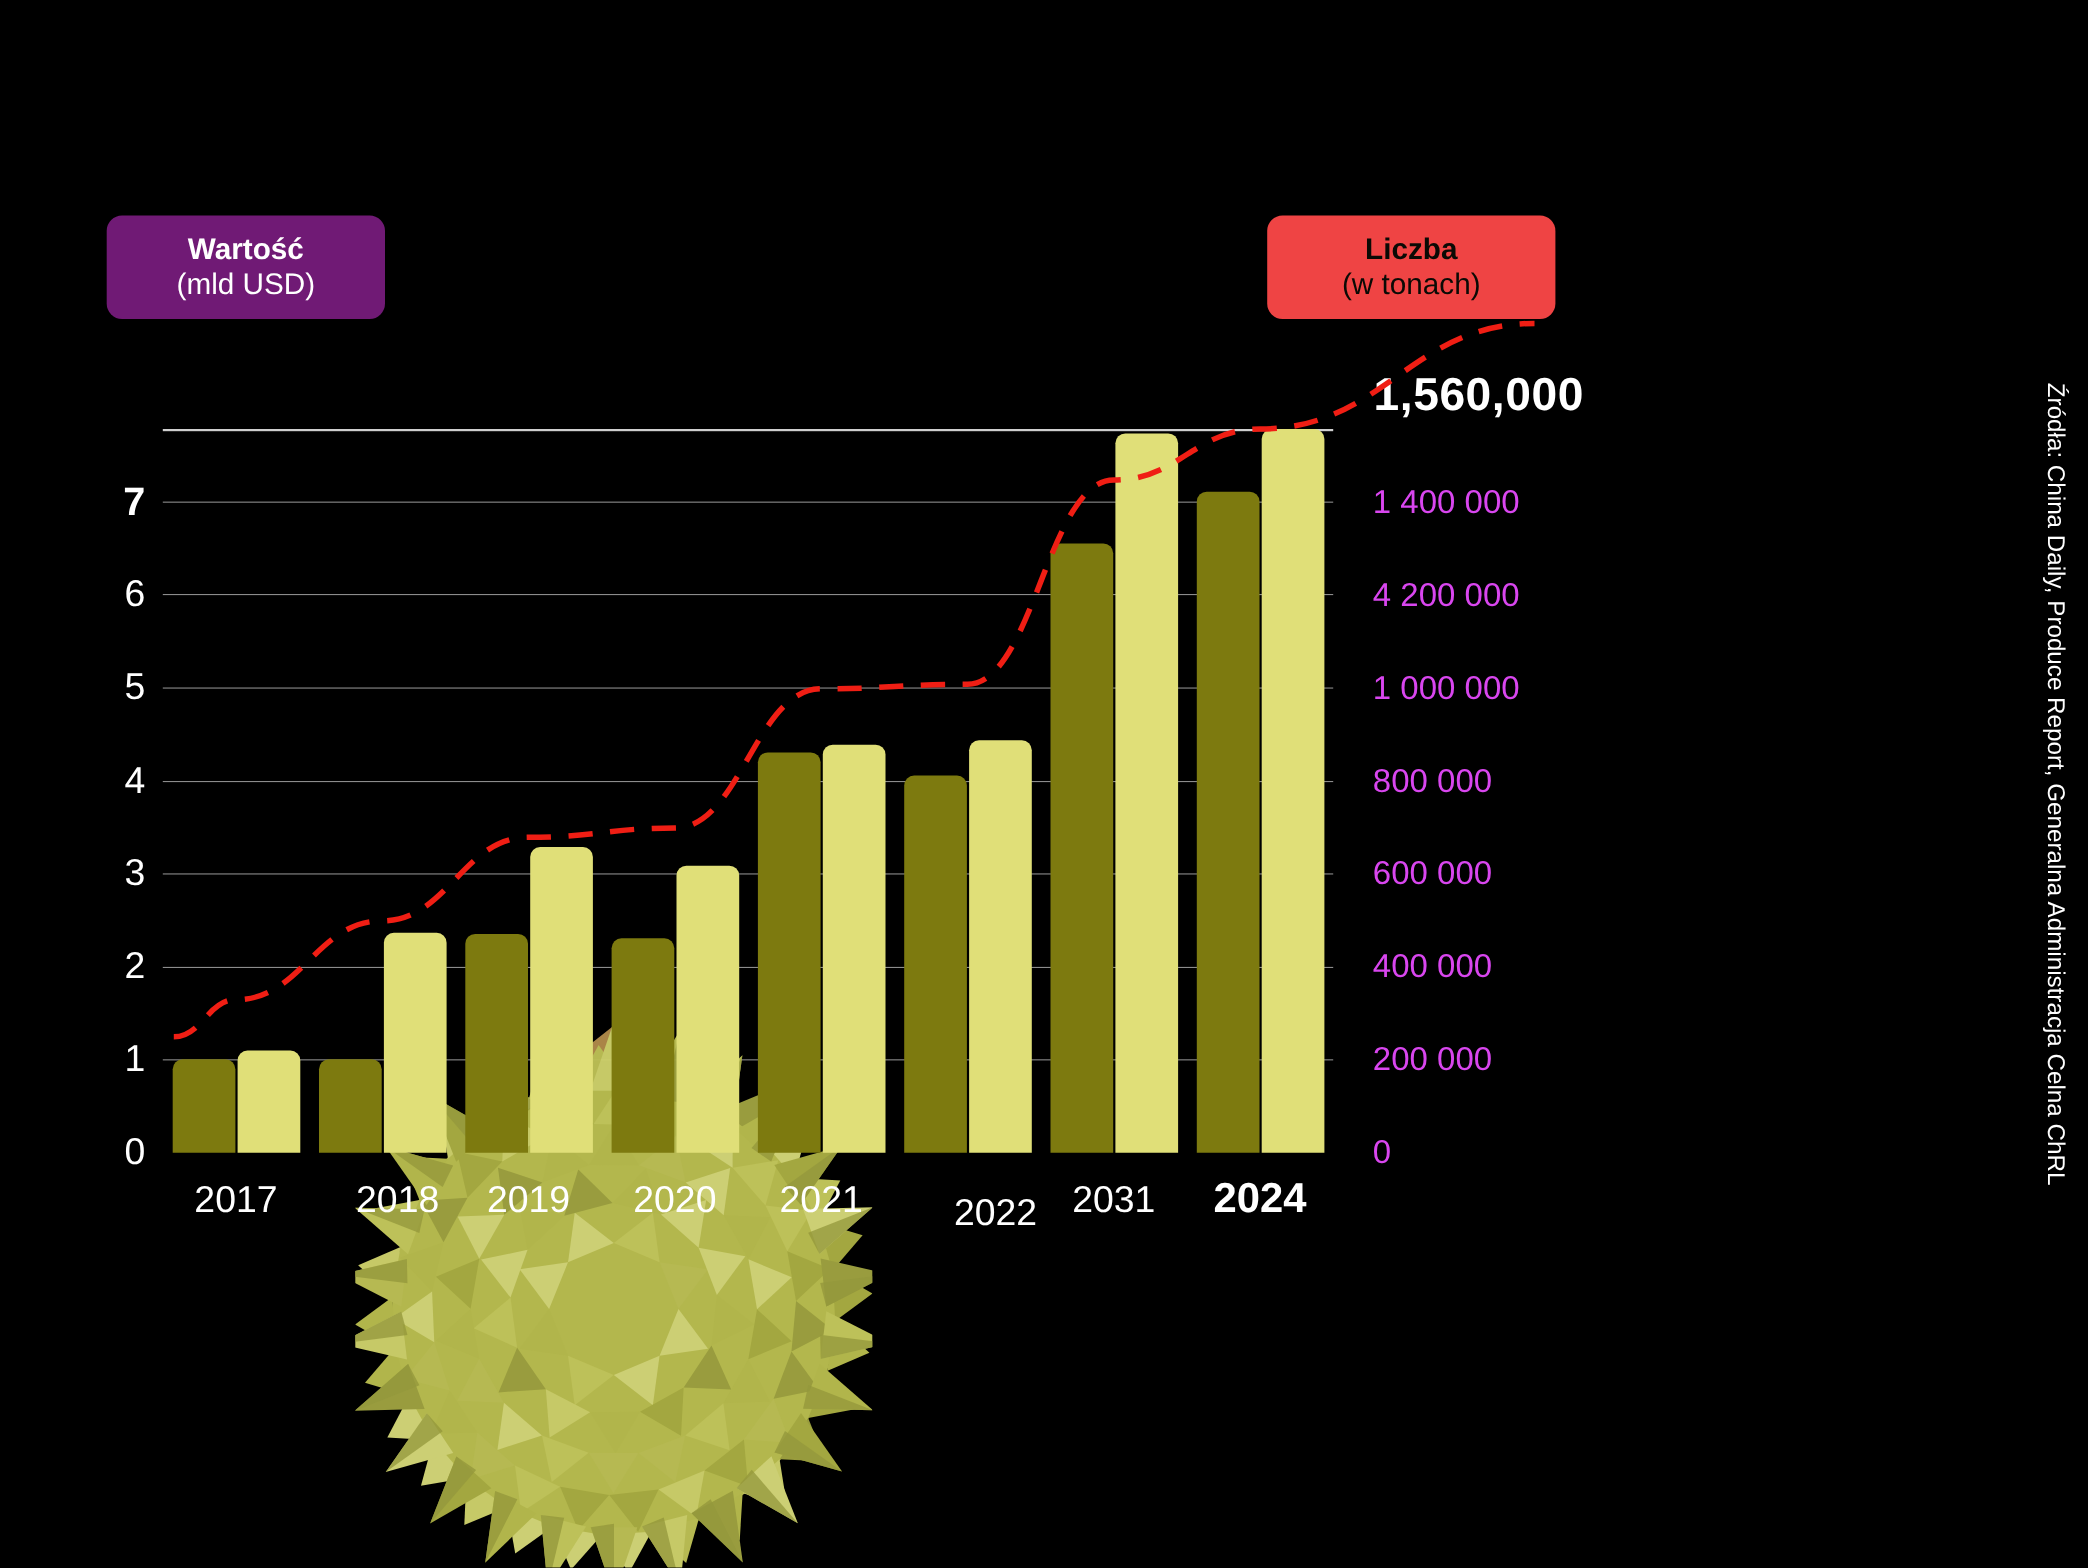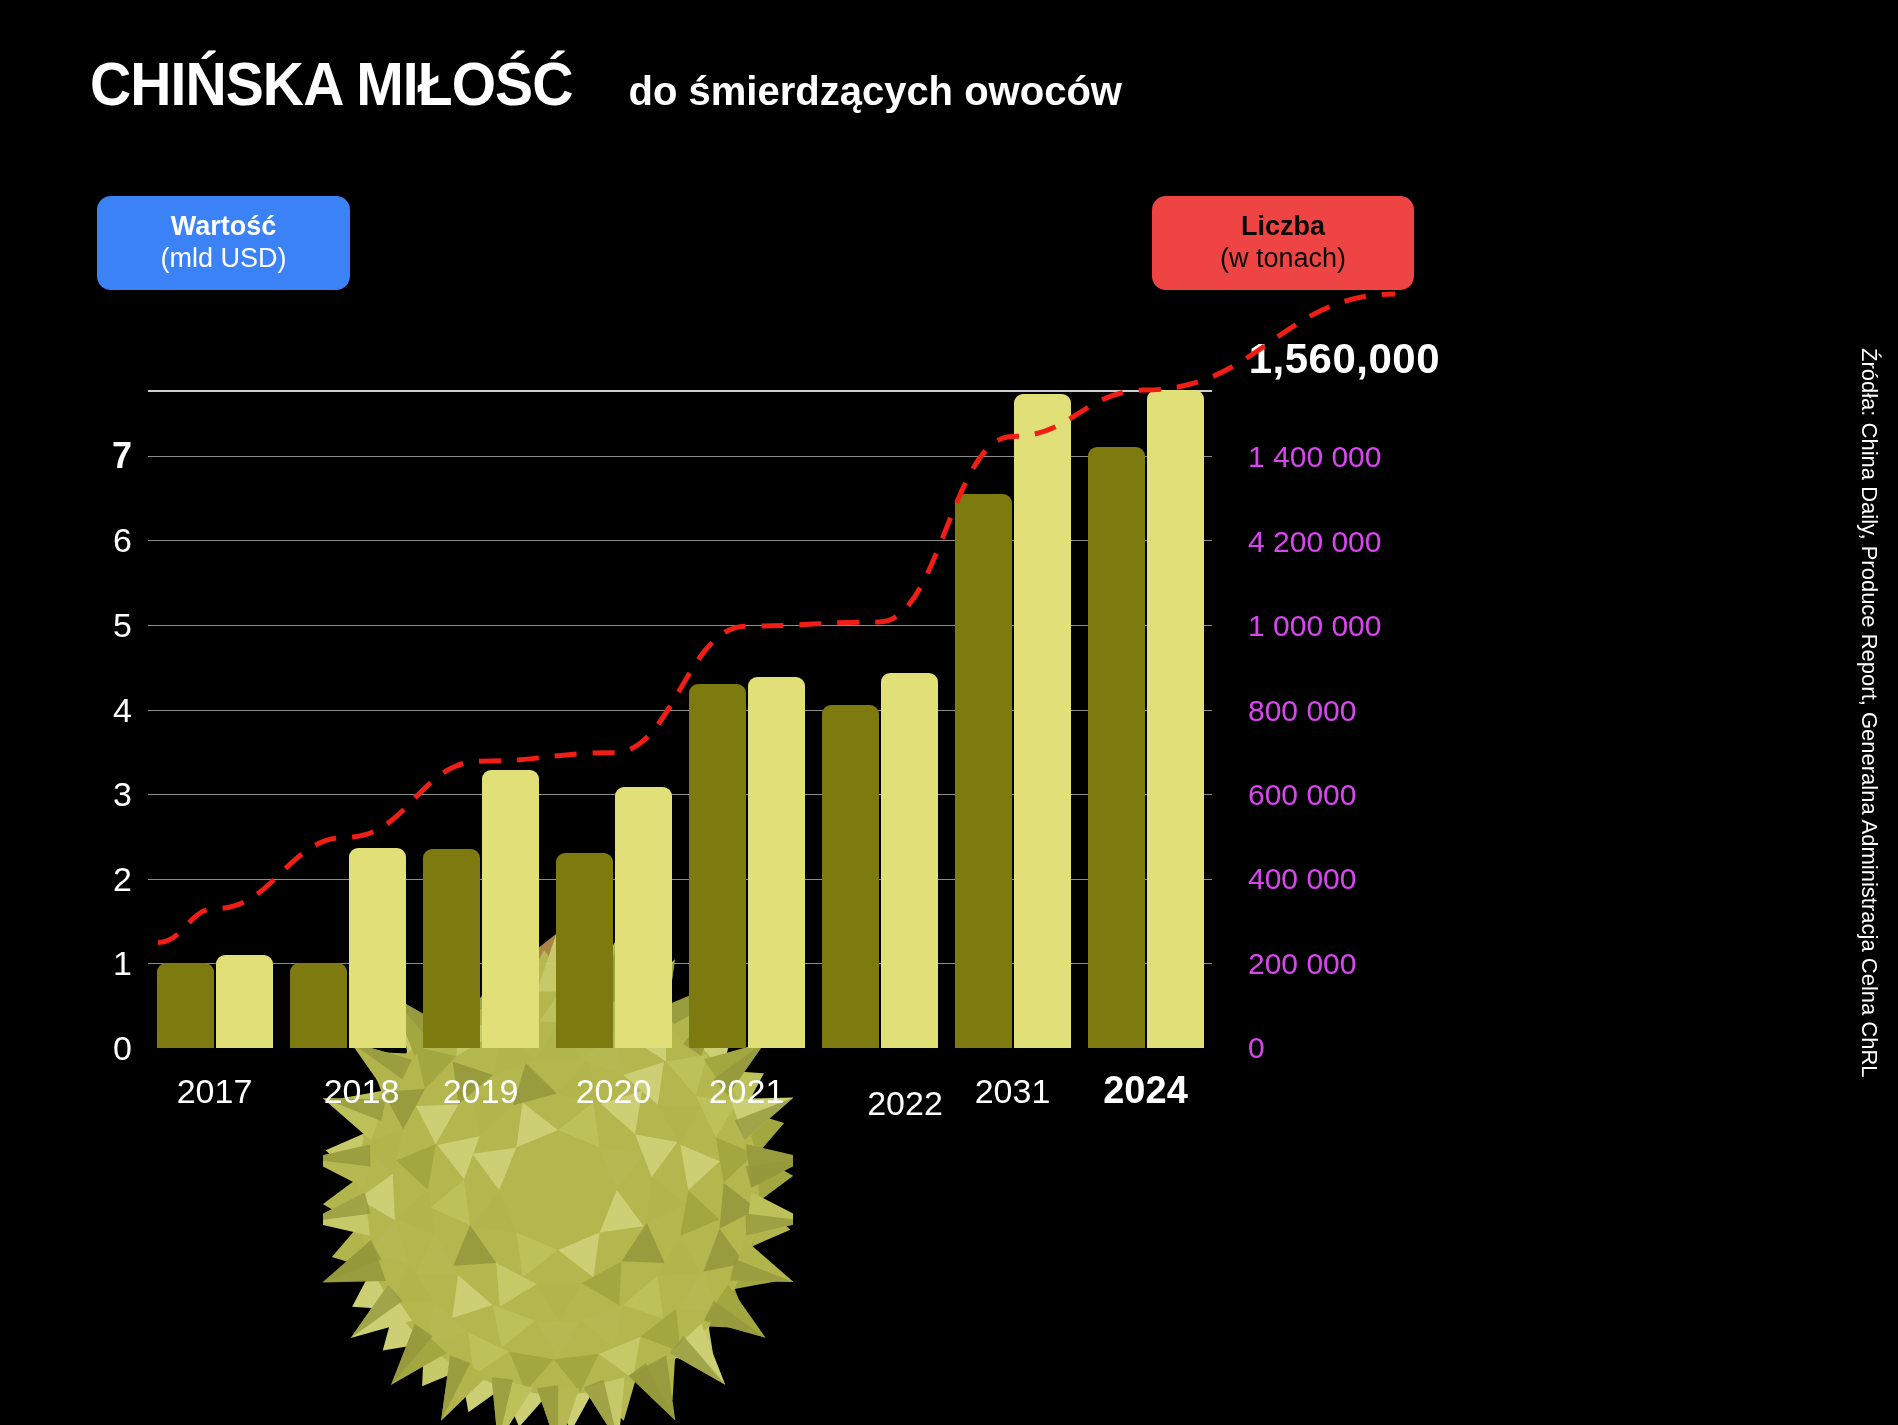--- a/index.html
+++ b/index.html
@@ -22,21 +22,21 @@
     display:inline-block;vertical-align:baseline;margin-left:14px;
   }
 
   
   .chip{
     position:absolute;border-radius:14px;
     display:flex;flex-direction:column;align-items:center;justify-content:center;
     line-height:1.18;
   }
   #chip-left{
-    left:97px;top:196px;width:253px;height:94px;background:#3b82f6;align-items:center;
+    left:97px;top:196px;width:253px;height:94px;background:#701a75;align-items:center;
   }
   #chip-left .l1{font-size:27px;font-weight:700;color:#fff;}
   #chip-left .l2{font-size:27px;font-weight:400;color:#fff;}
   #chip-right{
     left:1152px;top:196px;width:262px;height:94px;background:#ef4444;
   }
   #chip-right .l1{font-size:27px;font-weight:700;color:#0a0a05;}
   #chip-right .l2{font-size:27px;font-weight:400;color:#0a0a05;}
 
   
@@ -98,23 +98,20 @@
   #source span{
     writing-mode:vertical-rl;
     font-size:22px;color:#ffffff;white-space:nowrap;
   }
 </style>
 </head>
 <body>
 
 <div class="root">
 
-  <div id="header">
-    <span id="title-main">CHIŃSKA MIŁOŚĆ</span><span id="title-sub">do śmierdzących owoców</span>
-  </div>
 
   <div class="chip" id="chip-left">
     <div class="l1">Wartość</div>
     <div class="l2">(mld USD)</div>
   </div>
 
   <div class="chip" id="chip-right">
     <div class="l1">Liczba</div>
     <div class="l2">(w tonach)</div>
   </div>

